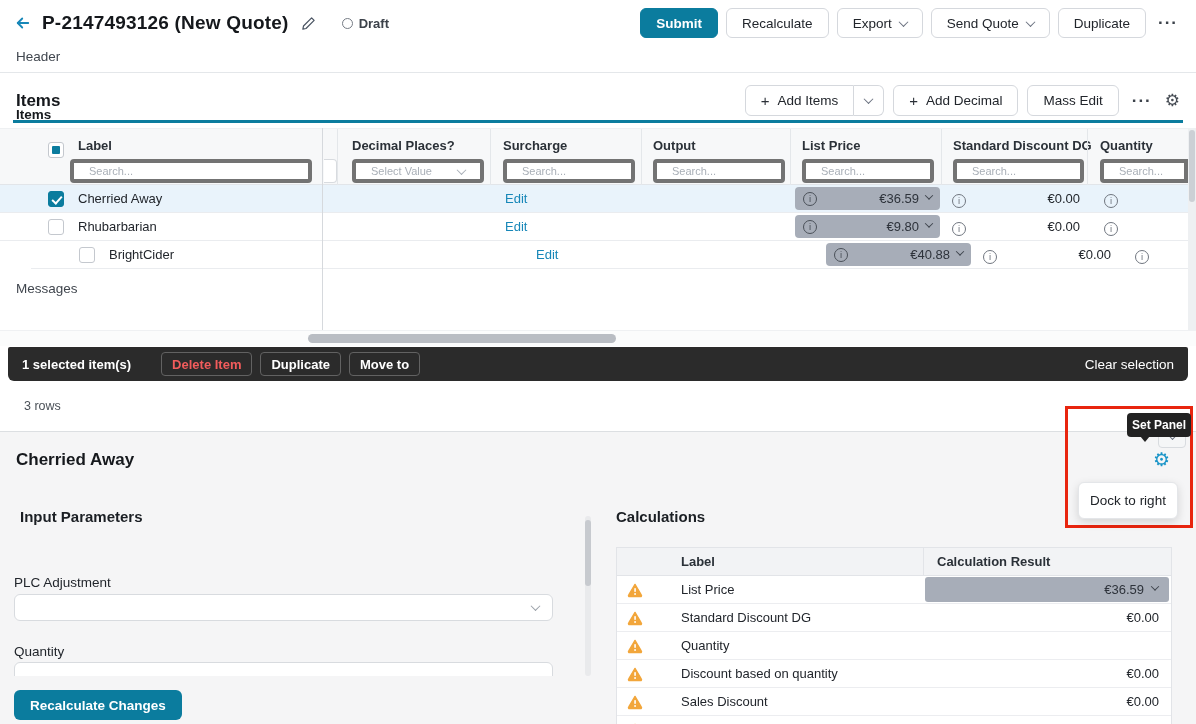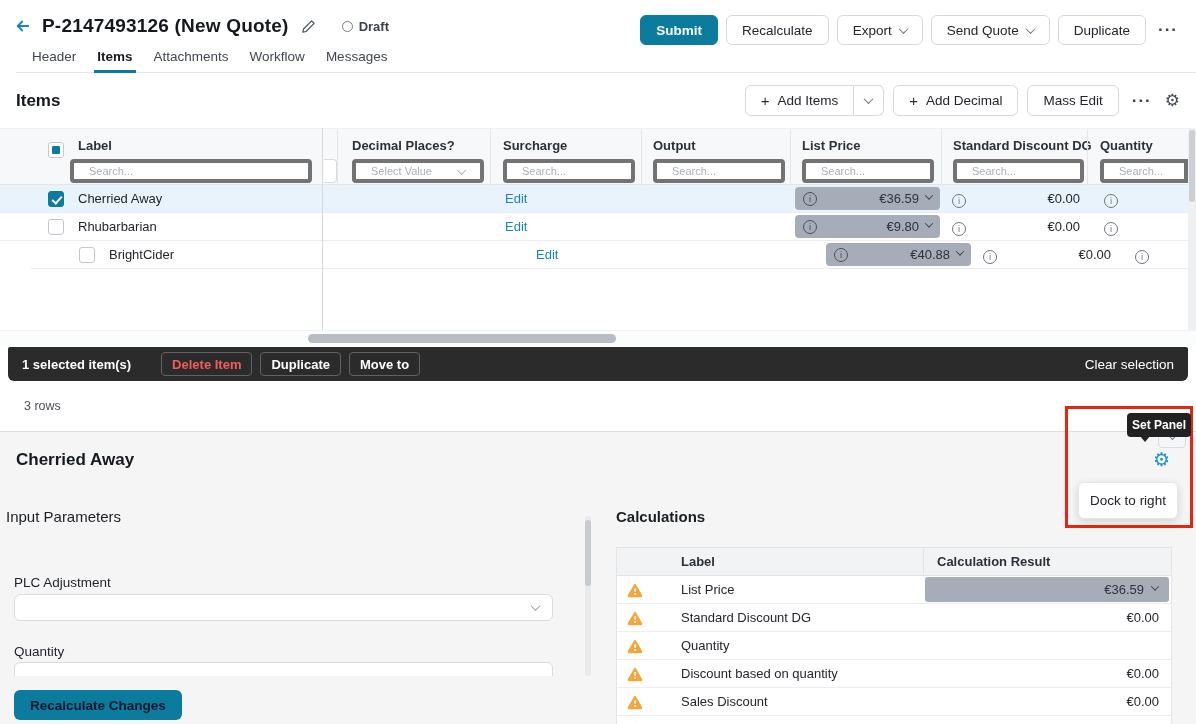--- a/index.html
+++ b/index.html
@@ -1,34 +1,34 @@
 <!DOCTYPE html>
 <html><head>
 <meta charset="utf-8">
 <style>
 * { margin:0; padding:0; box-sizing:border-box; }
 body { font-family:"Liberation Sans",sans-serif; background:#fff; }
 .page { position:relative; width:1196px; height:724px; overflow:hidden; background:#fff; color:#1d2128; font-size:13px; }
 
 
-.topbar { position:absolute; top:0; left:0; right:0; height:46px; display:flex; align-items:flex-start; padding:4px 14px;margin-top:11px; }
+.topbar { position:absolute; top:0; left:0; right:0; height:46px; display:flex; align-items:center; padding:16px 14px; }
 .topbar-left { display:flex; align-items:center; gap:10px; }
 .back-btn { display:flex; align-items:center; cursor:pointer; }
 .quote-title { font-size:19px; font-weight:700; color:#15181c; letter-spacing:.2px; }
 .pencil { display:flex; align-items:center; cursor:pointer; margin-left:2px; }
 .draft { display:flex; align-items:center; gap:6px; margin-left:16px; font-weight:700; color:#3c424a; font-size:13px; }
 .draft-dot { width:11px; height:11px; border:1.6px solid #767c85; border-radius:50%; background:#fff; }
 .topbar-actions { margin-left:auto; display:flex; align-items:center; gap:8px; }
 .btn { height:30px; display:inline-flex; align-items:center; gap:8px; padding:0 15px; border:1px solid #d5d8dd; border-radius:6px; background:#fff; font-size:13.5px; font-weight:500; color:#22262c; cursor:pointer; font-family:inherit; }
 .btn-primary { background:#0b7c9e; border-color:#0b7c9e; color:#fff; font-weight:600; }
 .btn-ellipsis { border:none; background:none; font-size:17px; font-weight:700; color:#3c424a; padding:0 4px; letter-spacing:1px; cursor:pointer; }
 .chev { display:inline-block; width:7px; height:7px; border-right:1.6px solid #6b7280; border-bottom:1.6px solid #6b7280; transform:rotate(45deg) translate(-1px,-1px); }
 
 
-.tabs { position:absolute; top:46px; left:16px; right:0; height:27px; display:flex; gap:21px; padding:0 16px; border-bottom:1px solid #e4e7ea; }
+.tabs { position:absolute; top:46px; left:0; right:0; height:27px; display:flex; gap:40px; padding:0 16px; border-bottom:1px solid #e4e7ea;flex-direction:column; }
 .tab { font-size:13.5px; color:#40464e; padding-top:3px; position:relative; cursor:pointer; white-space:nowrap; }
 .tab.active { font-weight:700; color:#16191d; }
 .tab.active::after { content:""; position:absolute; left:-3px; right:-3px; bottom:-1px; height:3px; background:#0b7c9e; }
 
 
 .items-head { position:absolute; top:73px; left:0; right:0; height:55px; display:flex; align-items:center; padding:0 16px; }
 .items-title { font-size:17px; font-weight:700; color:#15181c; }
 .items-toolbar { margin-left:auto; display:flex; align-items:center; gap:9px; }
 .tb-btn { height:31px; display:inline-flex; align-items:center; gap:8px; padding:0 15px; border:1px solid #d5d8dd; border-radius:6px; background:#fff; font-size:13.5px; font-weight:500; color:#22262c; cursor:pointer; font-family:inherit; }
 .split { display:flex; }
@@ -75,28 +75,28 @@
 .sel-text { font-size:13px; font-weight:600; margin-right:30px; }
 .sel-btn { height:24px; padding:0 10px; border:1px solid #626262; border-radius:4px; background:transparent; color:#fff; font-size:13px; font-weight:600; margin-right:8px; cursor:pointer; font-family:inherit; }
 .sel-btn.danger { color:#f25c5c; }
 .sel-clear { margin-left:auto; font-size:13.5px; color:#fff; cursor:pointer; }
 
 .rowcount { position:absolute; left:24px; top:399px; font-size:12.5px; color:#4b5158; }
 
 
 .bottom-panel { position:absolute; left:0; top:431px; width:1196px; height:293px; background:#f5f5f6; border-top:1px solid #dcdfe2; }
 .panel-title { position:absolute; left:16px; top:18px; font-size:17px; font-weight:700; color:#16191d; }
-.section-title-left { position:absolute; left:6px; top:76px; font-size:15px; font-weight:400; color:#1b1f24; }
+.section-title-left { position:absolute; left:20px; top:76px; font-size:15px; font-weight:700; color:#1b1f24; }
 .field-label-1 { position:absolute; left:14px; top:143px; font-size:13.5px; font-weight:500; color:#22262c; }
 .select-box { position:absolute; left:14px; top:162px; width:539px; height:27px; background:#fff; border:1px solid #d8dbdf; border-radius:6px; display:flex; align-items:center; justify-content:flex-end; padding:0 13px; cursor:pointer; }
 .select-box .chev { border-color:#9aa0a8; }
 .field-label-2 { position:absolute; left:14px; top:212px; font-size:13.5px; font-weight:500; color:#22262c; }
 .input-box { position:absolute; left:14px; top:230px; width:539px; height:26px; background:#fff; border:1px solid #d8dbdf; border-radius:6px; }
 .left-bottom { position:absolute; left:0; top:244px; width:604px; height:49px; background:#f5f5f6; }
-.recalc-btn { position:absolute; left:14px; top:258px; height:30px; padding:0 16px; background:#0b7c9e; color:#0f172a; border:none; border-radius:6px; font-size:13.5px; font-weight:700; cursor:pointer; font-family:inherit; }
+.recalc-btn { position:absolute; left:14px; top:258px; height:30px; padding:0 16px; background:#0b7c9e; color:#ffffff; border:none; border-radius:6px; font-size:13.5px; font-weight:700; cursor:pointer; font-family:inherit; }
 .left-scroll { position:absolute; left:585px; top:84px; width:6px; height:160px; background:#e9eaec; border-radius:3px; }
 .left-scroll-thumb { position:absolute; left:585px; top:88px; width:6px; height:66px; background:#c7cacf; border-radius:3px; cursor:pointer; }
 
 .calc-title { position:absolute; left:616px; top:76px; font-size:15px; font-weight:700; color:#1b1f24; }
 .calc-table { position:absolute; left:616px; top:115px; width:556px; height:178px; background:#fff; border:1px solid #e2e4e8; overflow:hidden; }
 .calc-head { height:28px; background:#f2f3f5; border-bottom:1px solid #e2e4e8; position:relative; }
 .calc-head .h-label { position:absolute; left:64px; top:0; line-height:28px; font-weight:600; color:#2b3138; }
 .calc-head .h-result { position:absolute; left:320px; top:0; line-height:28px; font-weight:600; color:#2b3138; }
 .calc-head .vline { position:absolute; left:306px; top:0; height:28px; width:1px; background:#e2e4e8; }
 .calc-row { position:relative; height:28px; border-bottom:1px solid #ecedf0; background:#fff; }

